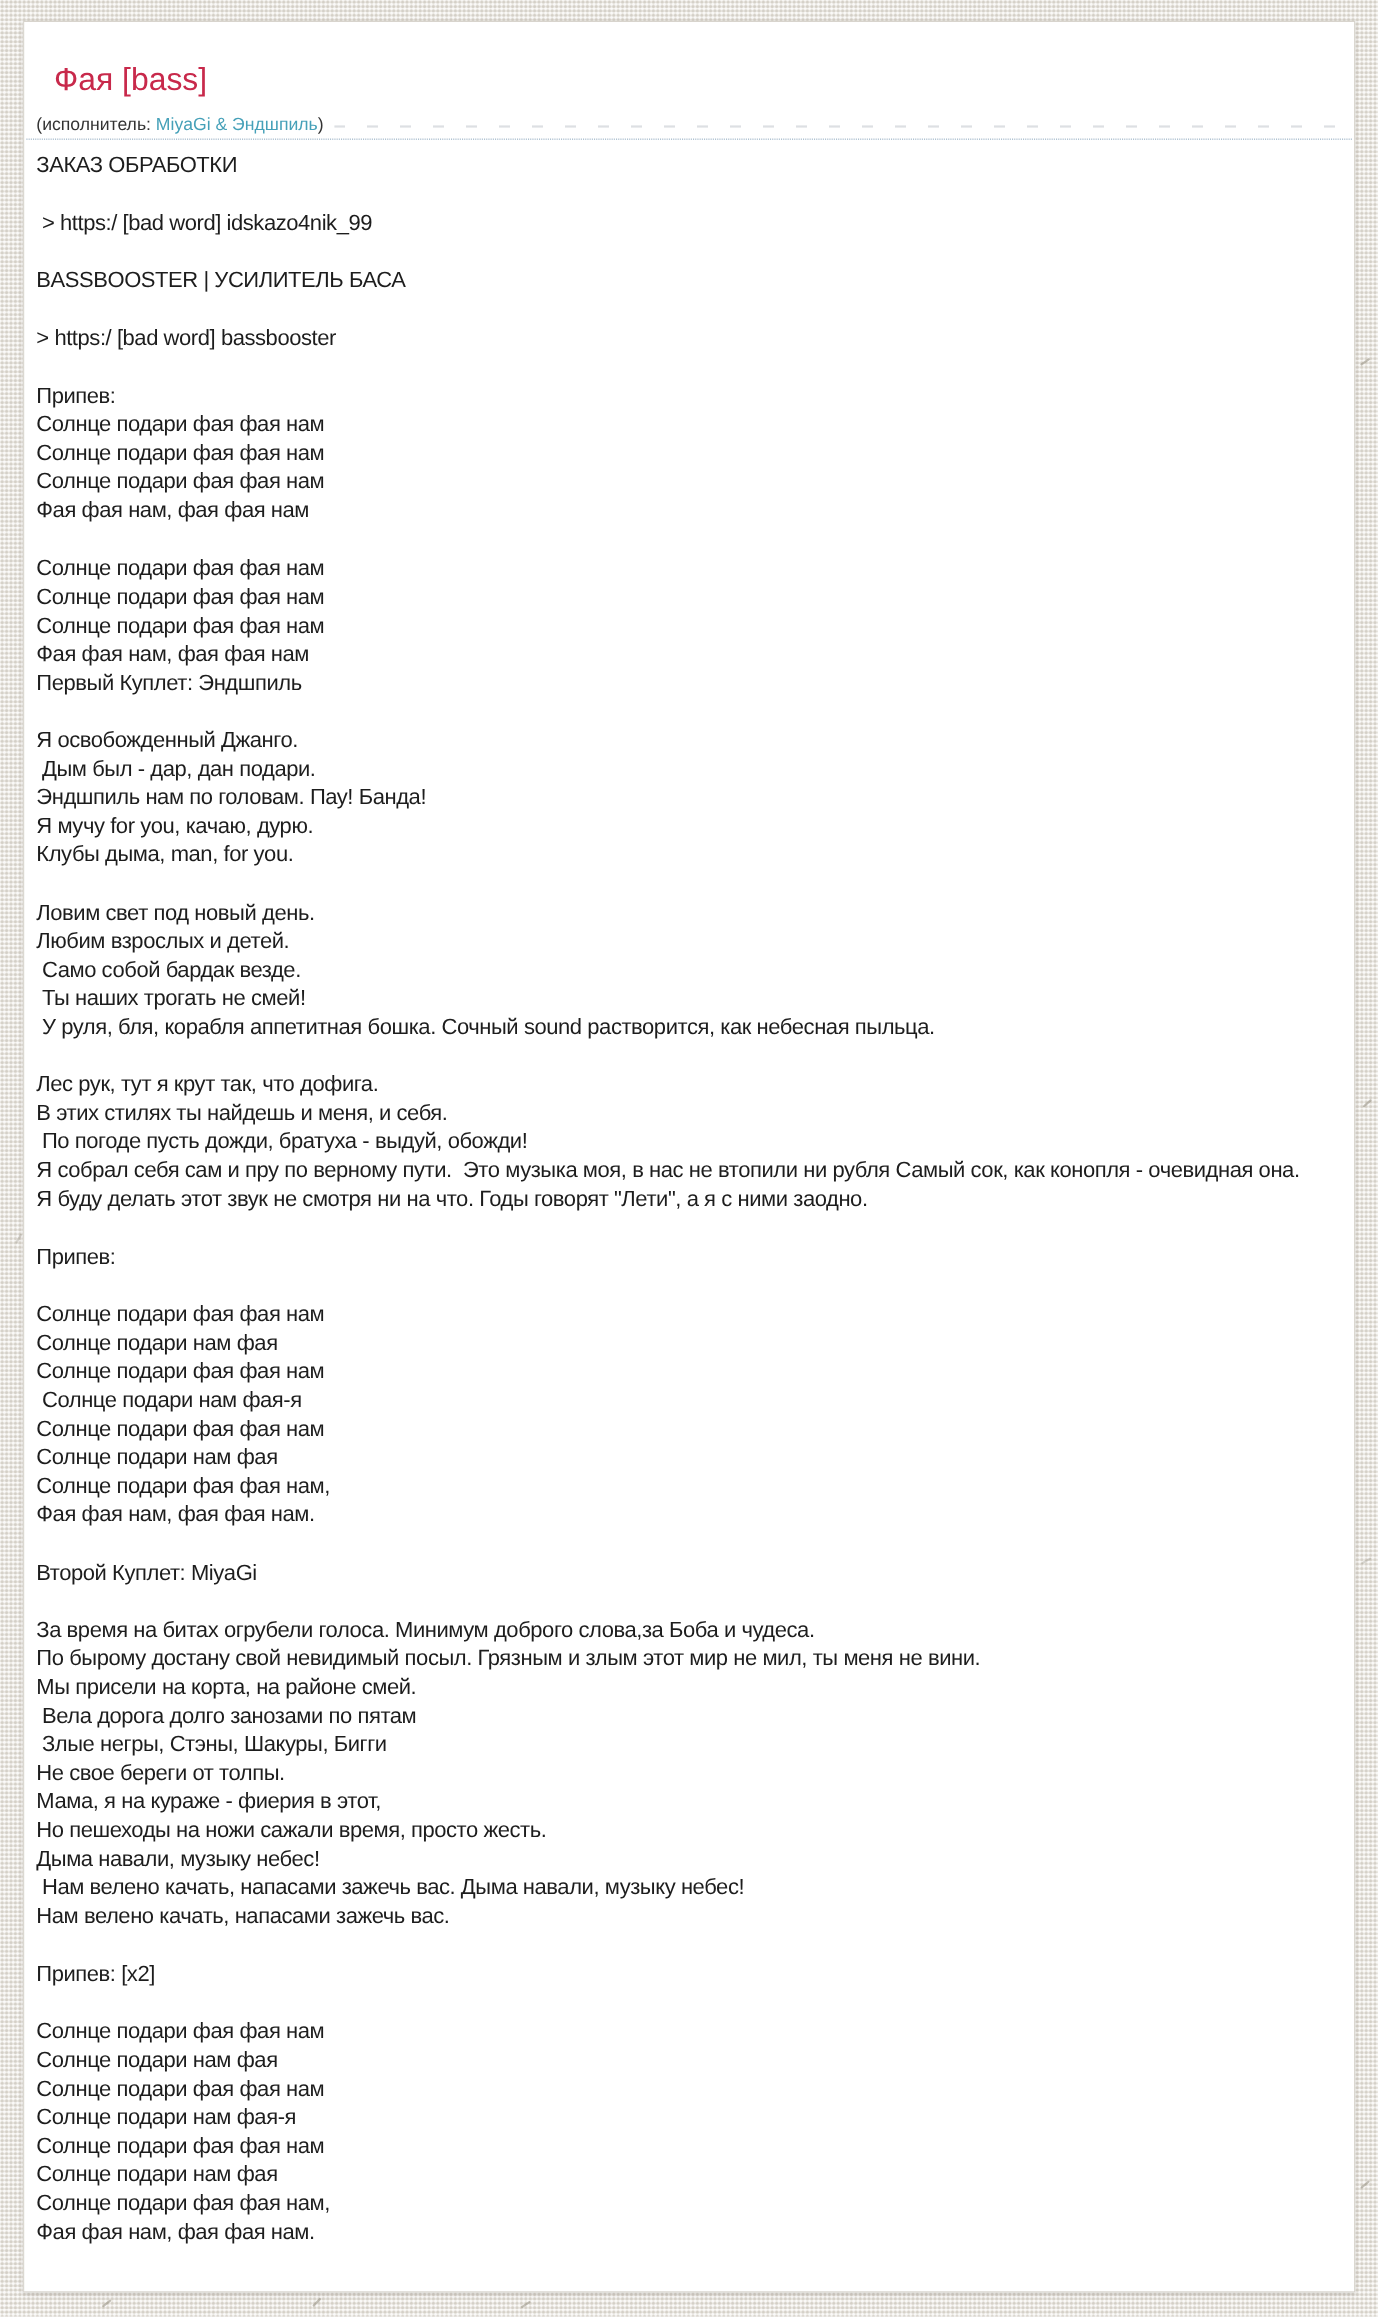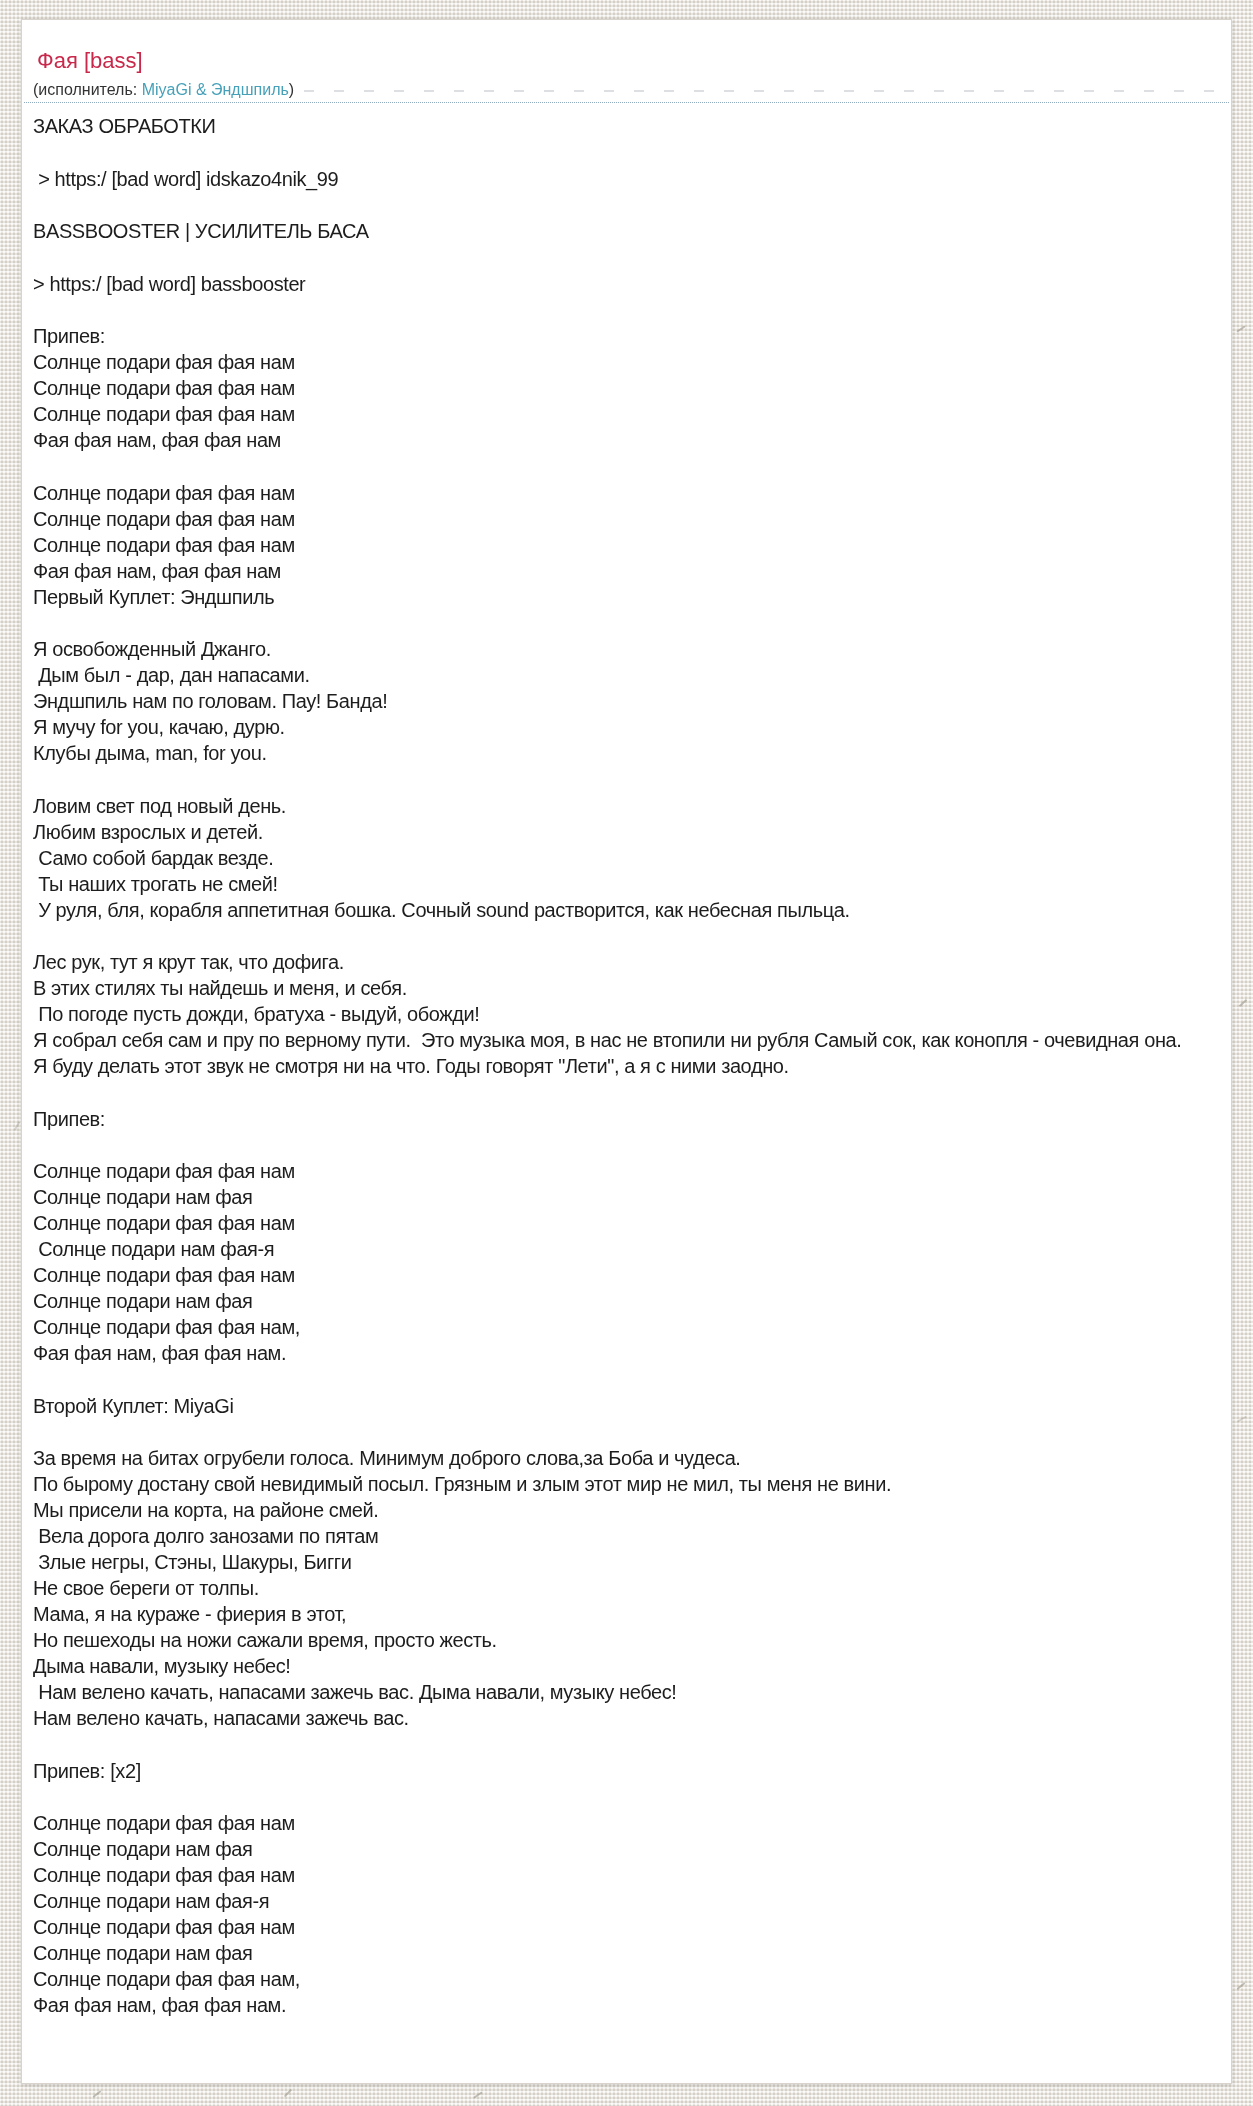--- a/index.html
+++ b/index.html
@@ -31,21 +31,21 @@
     background:rgba(150,143,130,.55);pointer-events:none;
   }
   .paper-card{
     position:absolute;left:21px;top:19px;width:1211px;height:2065px;
     box-sizing:border-box;background:var(--card);
     border:1px solid var(--card-border);
     box-shadow:0 1px 4px rgba(90,85,75,.25);
   }
   .card-content{padding:22px 11px 0 11px;}
   .page-title{
-    margin:4px;font-size:22px;line-height:30px;font-weight:400;
+    margin:16px;font-size:29px;line-height:30px;font-weight:400;
     color:var(--title);letter-spacing:0;
   }
   .subtitle-row{
     display:flex;align-items:center;margin-top:2px;line-height:20px;
   }
   .artist-credit{font-size:16px;color:var(--subtitle);white-space:pre;}
   .artist-link{color:var(--link);text-decoration:none;cursor:pointer;}
   .dash-fill{
     flex:1;height:2px;margin:2px 2px 0 10px;
     background:repeating-linear-gradient(90deg, var(--dashfill) 0 10px, rgba(0,0,0,0) 10px 30px);
@@ -108,21 +108,21 @@
         </div>
         <div class="stanza">
           <div class="line">Солнце подари фая фая нам</div>
           <div class="line">Солнце подари фая фая нам</div>
           <div class="line">Солнце подари фая фая нам</div>
           <div class="line">Фая фая нам, фая фая нам</div>
           <div class="line">Первый Куплет: Эндшпиль</div>
         </div>
         <div class="stanza">
           <div class="line">Я освобожденный Джанго.</div>
-          <div class="line"> Дым был - дар, дан напасами.</div>
+          <div class="line"> Дым был - дар, дан подари.</div>
           <div class="line">Эндшпиль нам по головам. Пау! Банда!</div>
           <div class="line">Я мучу for you, качаю, дурю.</div>
           <div class="line">Клубы дыма, man, for you.</div>
         </div>
         <div class="stanza">
           <div class="line">Ловим свет под новый день.</div>
           <div class="line">Любим взрослых и детей.</div>
           <div class="line"> Само собой бардак везде.</div>
           <div class="line"> Ты наших трогать не смей!</div>
           <div class="line"> У руля, бля, корабля аппетитная бошка. Сочный sound растворится, как небесная пыльца.</div>

